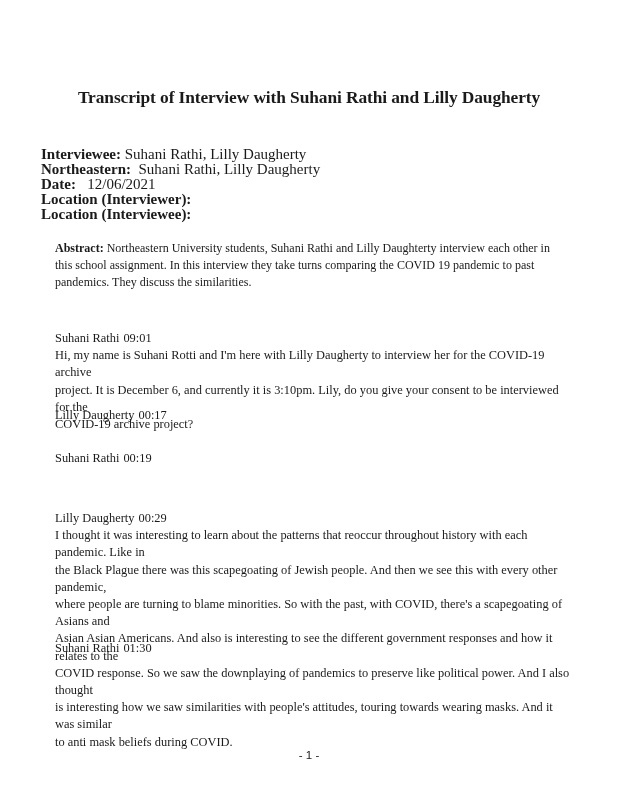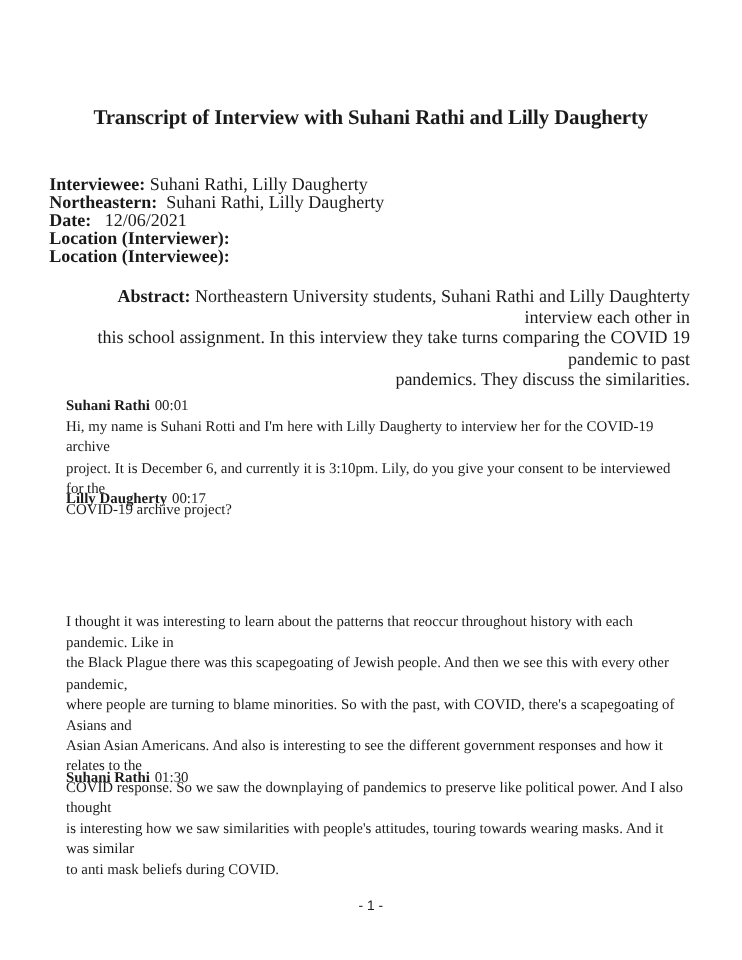--- a/index.html
+++ b/index.html
@@ -4,24 +4,24 @@
 <style>
   html, body { margin: 0; padding: 0; background: #ffffff; }
   body { width: 618px; height: 800px; position: relative; overflow: hidden;
          font-family: "Liberation Serif", serif; color: #1a1a1a; }
   .page { position: absolute; left: 0; top: 0; width: 618px; height: 800px; }
   .title { position: absolute; left: 0; width: 618px; top: 87px; text-align: center;
            font-weight: bold; font-size: 17.4px; letter-spacing: -0.1px; }
   .meta { position: absolute; left: 41px; top: 147px; font-size: 15px; line-height: 15px; }
   .meta .row { white-space: nowrap; }
   .meta b { font-weight: bold; }
-  .abstract { position: absolute; left: 55px; top: 240px; width: 520px; font-size: 15px; line-height: 17.2px; text-align: right; }
+  .abstract { position: absolute; left: 55px; top: 240px; width: 520px; font-size: 12px; line-height: 17.2px; }
   .abstract b { font-weight: bold; }
   .turn { position: absolute; left: 55px; width: 520px; font-size: 12.4px; line-height: 17.2px; }
-  .turn .spk { font-weight: bold; }
+  .turn .spk { font-weight: normal; }
   .turn .ts { margin-left: 4px; }
   .turn .txt { white-space: pre-line; }
   .footer { position: absolute; left: 0; width: 618px; top: 749px; text-align: center;
             font-family: "Liberation Sans", sans-serif; font-size: 11.5px; }
 </style>
 </head>
 <body>
 
 <div class="page">
   <div class="title">Transcript of Interview with Suhani Rathi and Lilly Daugherty</div>
@@ -32,34 +32,36 @@
     <div class="row"><b>Date:</b> <span style="white-space:pre">  12/06/2021</span></div>
     <div class="row"><b>Location (Interviewer):</b> <span></span></div>
     <div class="row"><b>Location (Interviewee):</b> <span></span></div>
   </div>
 
   <div class="abstract" style="white-space:pre-line"><b>Abstract:</b> <span>Northeastern University students, Suhani Rathi and Lilly Daughterty interview each other in
 this school assignment. In this interview they take turns comparing the COVID 19 pandemic to past
 pandemics. They discuss the similarities.</span></div>
 
   <div class="turn" style="top:330px">
-    <div><span class="spk">Suhani Rathi</span><span class="ts">00:01</span></div>
+    <div><span class="spk">Suhani Rathi</span><span class="ts">09:01</span></div>
     <div class="txt">Hi, my name is Suhani Rotti and I'm here with Lilly Daugherty to interview her for the COVID-19 archive
 project. It is December 6, and currently it is 3:10pm. Lily, do you give your consent to be interviewed for the
 COVID-19 archive project?</div>
   </div>
 
   <div class="turn" style="top:407px">
     <div><span class="spk">Lilly Daugherty</span><span class="ts">00:17</span></div>
   </div>
 
   <div class="turn" style="top:450px">
+    <div><span class="spk">Suhani Rathi</span><span class="ts">00:19</span></div>
   </div>
 
   <div class="turn" style="top:510px">
+    <div><span class="spk">Lilly Daugherty</span><span class="ts">00:29</span></div>
     <div class="txt">I thought it was interesting to learn about the patterns that reoccur throughout history with each pandemic. Like in
 the Black Plague there was this scapegoating of Jewish people. And then we see this with every other pandemic,
 where people are turning to blame minorities. So with the past, with COVID, there's a scapegoating of Asians and
 Asian Asian Americans. And also is interesting to see the different government responses and how it relates to the
 COVID response. So we saw the downplaying of pandemics to preserve like political power. And I also thought
 is interesting how we saw similarities with people's attitudes, touring towards wearing masks. And it was similar
 to anti mask beliefs during COVID.</div>
   </div>
 
   <div class="turn" style="top:640px">

